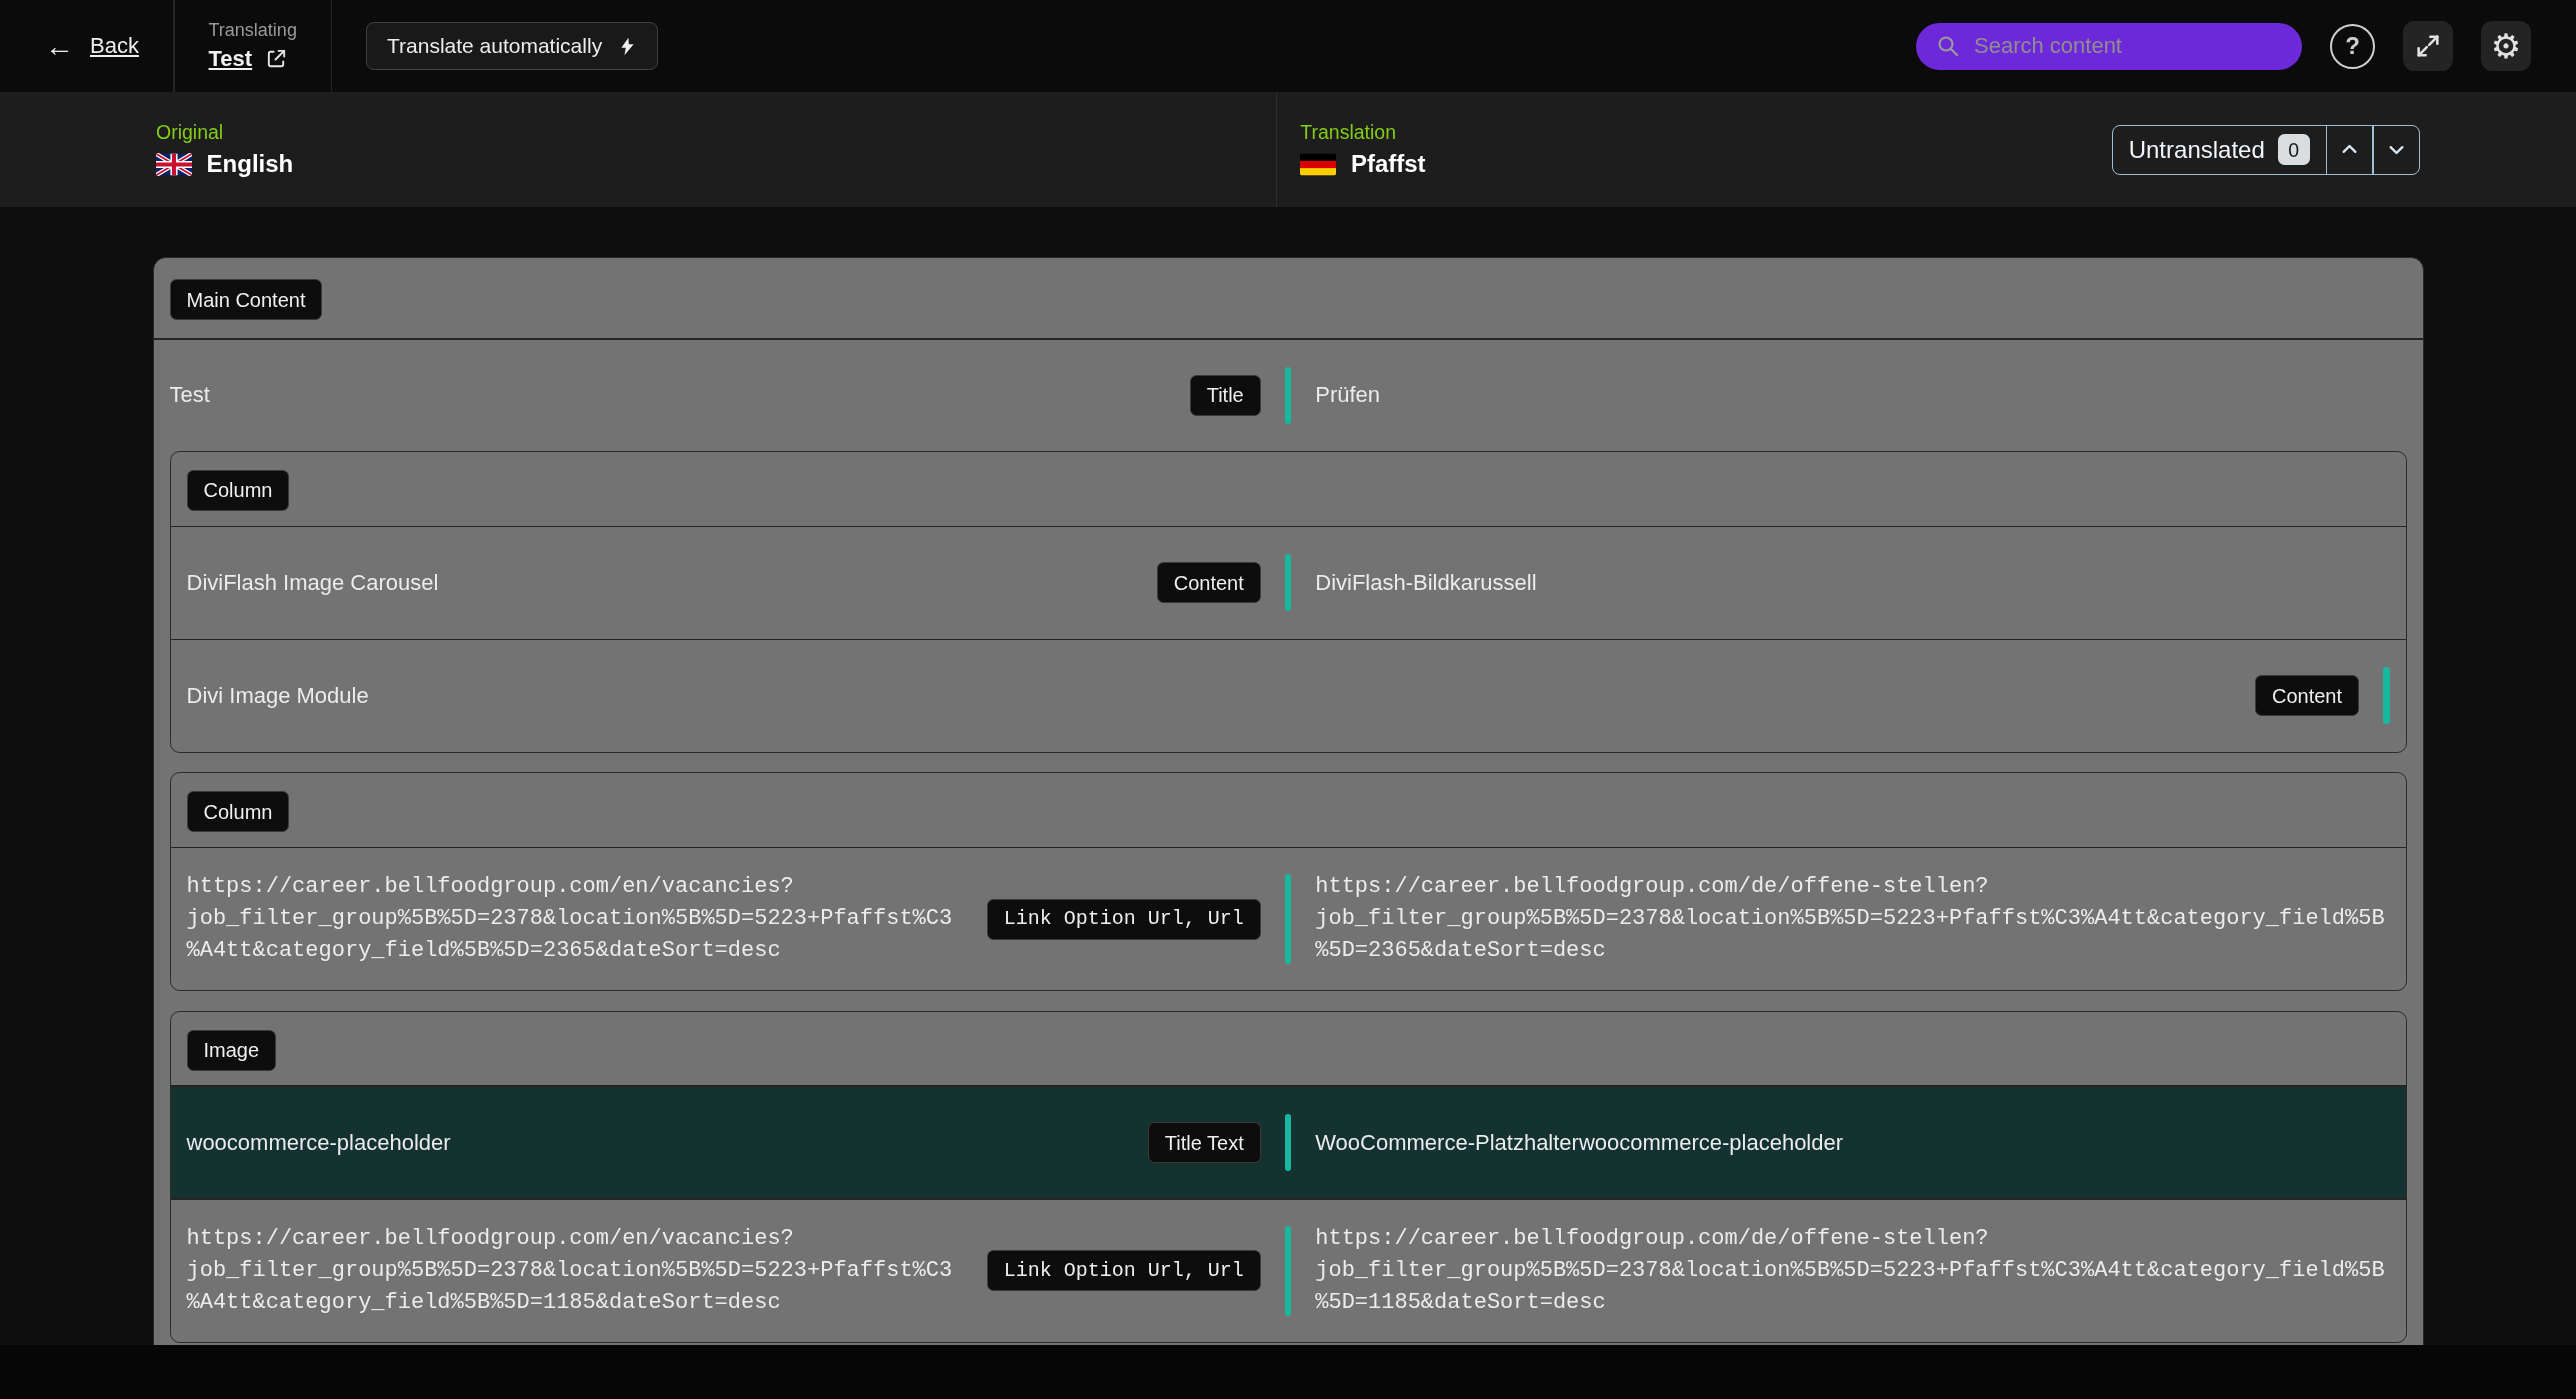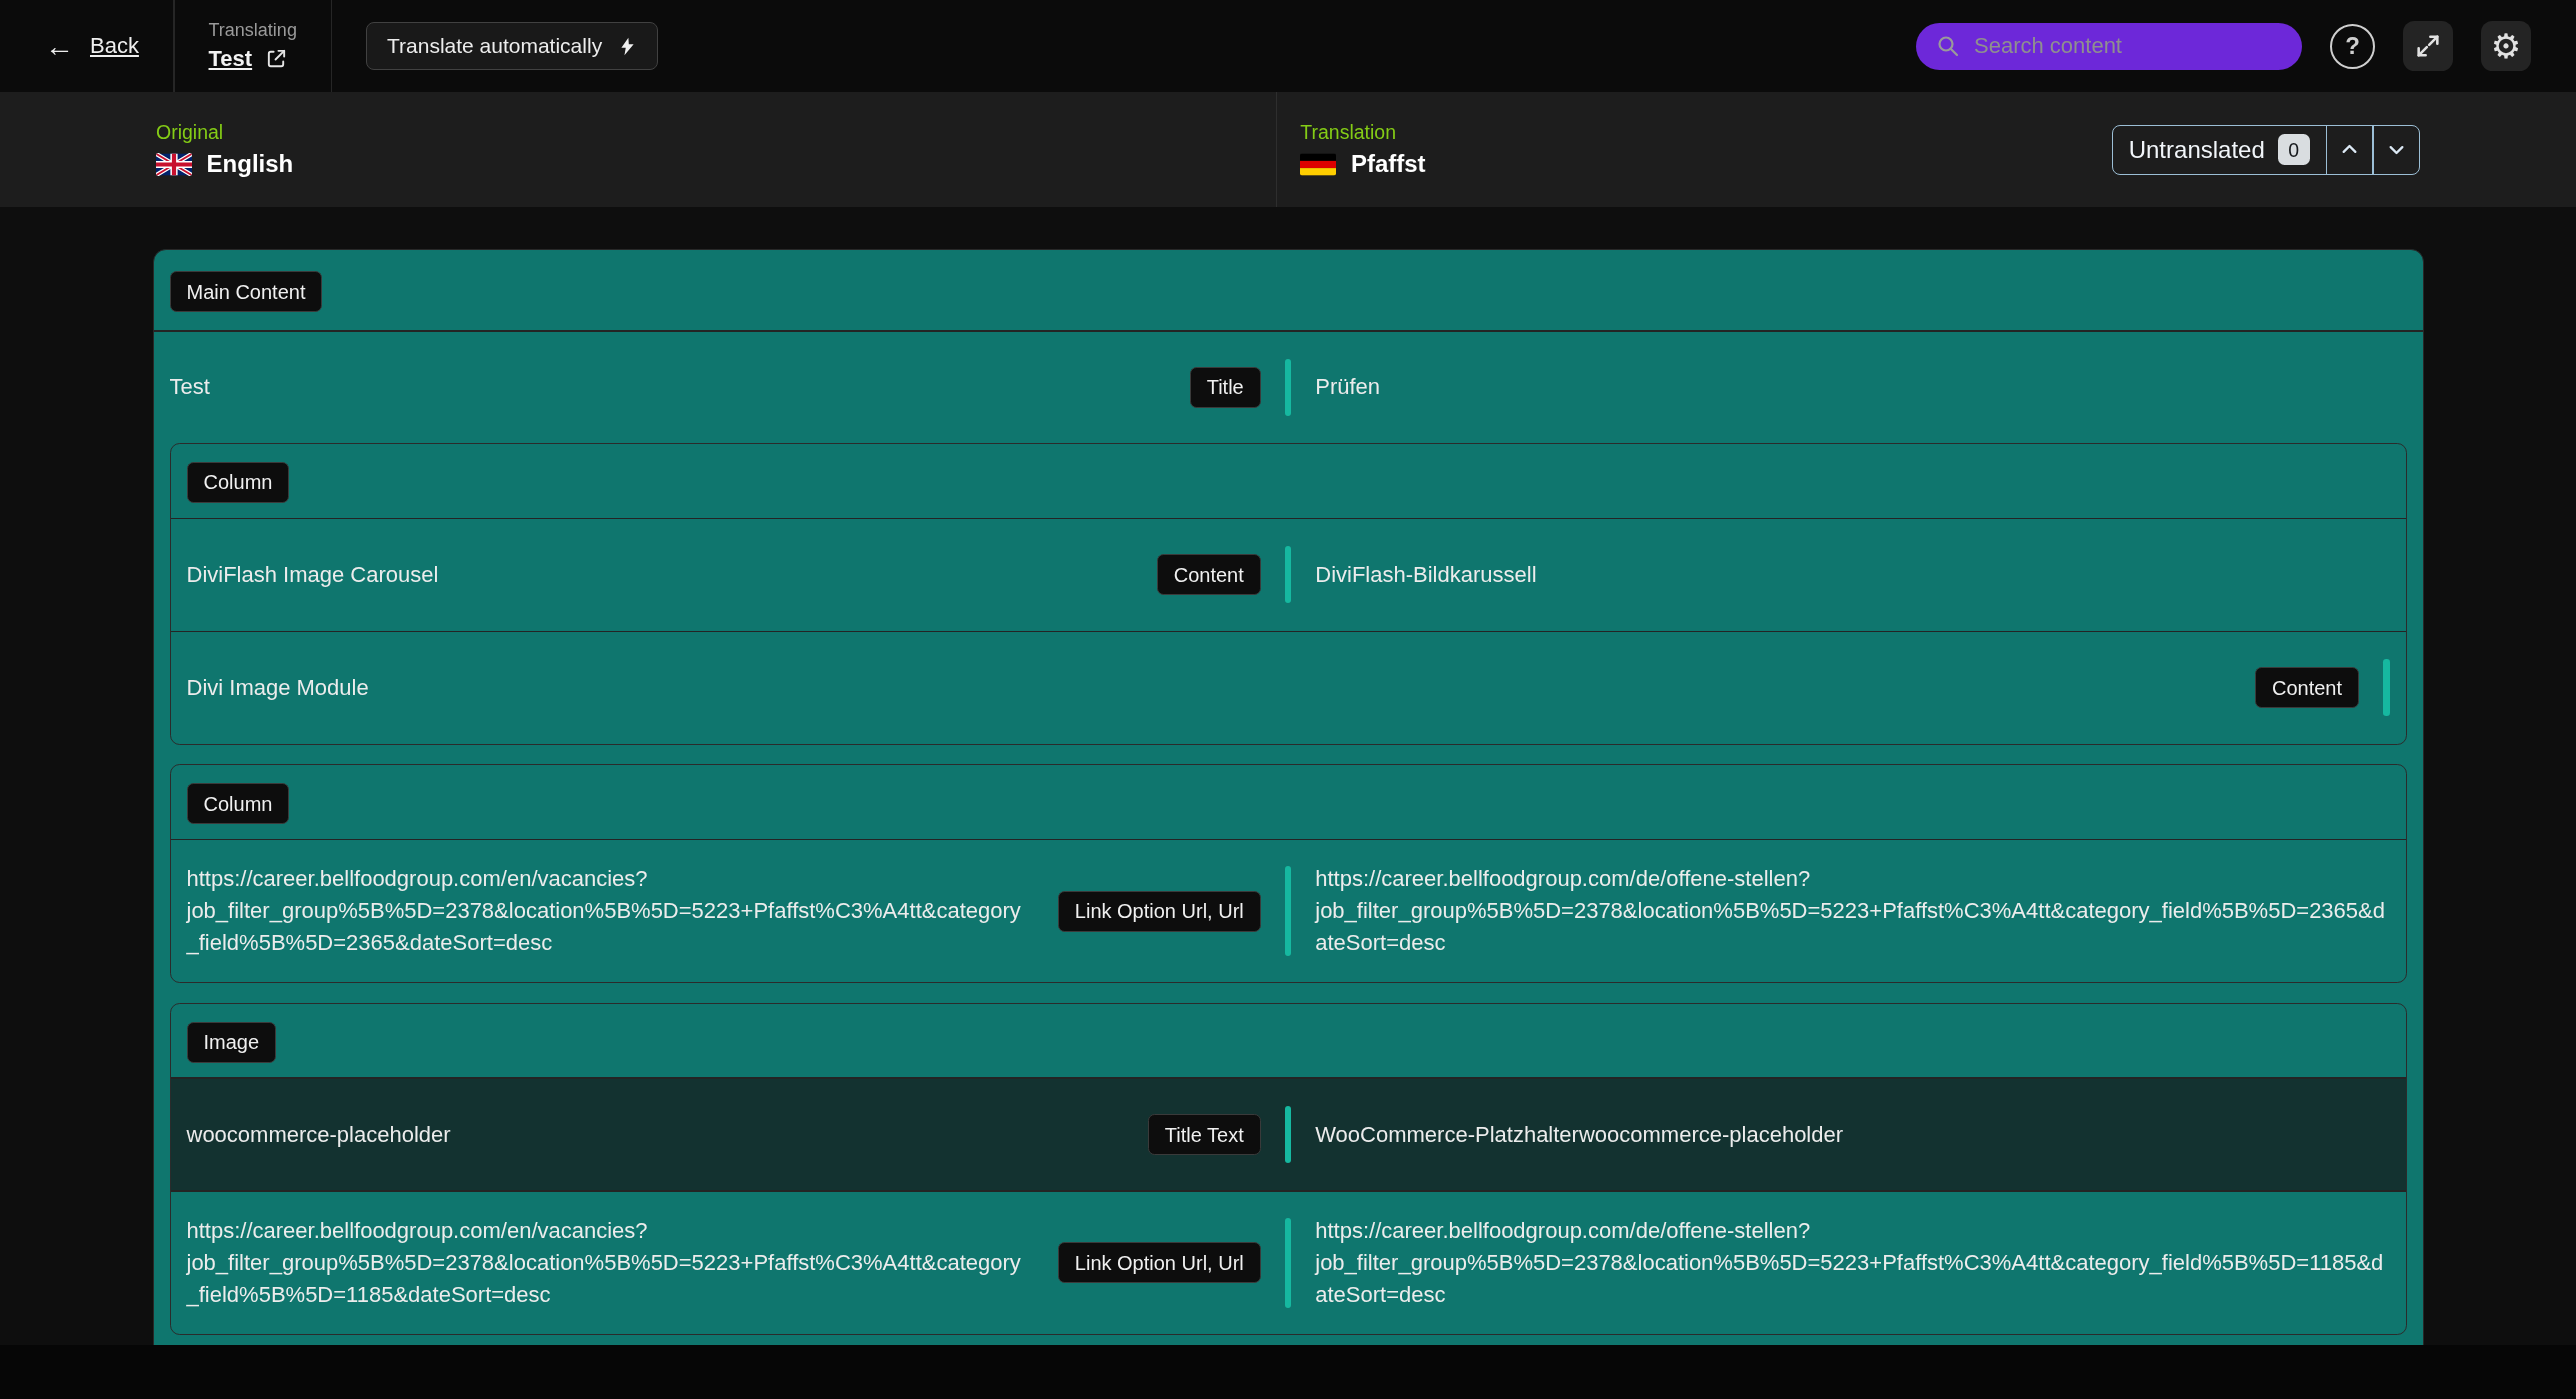--- a/index.html
+++ b/index.html
@@ -122,22 +122,22 @@
     padding:2.4px 10.6px;
     line-height:26px;
   }
   .fsep{width:1.6px; background:var(--filter-border);}
   .nav-btn{width:45px;}
 
   
   .canvas{padding:42px 0 0;}
   .panel{
     width:2271px;
-    margin:0 auto;
-    background:#0f766e;
+    margin:8px auto;
+    background:#737373;
     border:1.6px solid #282828;
     border-radius:13px;
     padding-bottom:32px;
   }
   .panel-head{padding:21px 16px 18px;}
   .chip{
     display:inline-block;
     background:#0d0d0d;
     border:1.6px solid #3a3a3a;
     border-radius:6.5px;
@@ -148,21 +148,21 @@
     white-space:nowrap;
   }
   .divider{height:1.6px; background:#242424;}
 
   .row{
     display:flex;
     align-items:center;
     padding:24px 16px;
     cursor:pointer;
   }
-  .row.url-row{padding:23px 16px;}
+  .row.url-row{padding:23px 16px;font-family:Liberation Mono, monospace;}
   .row .src{
     flex:1; min-width:0;
     display:flex; align-items:center; justify-content:space-between;
     gap:32px;
     padding-right:24px;
   }
   .src-text, .dst-text{
     font-size:22px; line-height:32px; color:#ececec;
     overflow-wrap:anywhere;
   }

